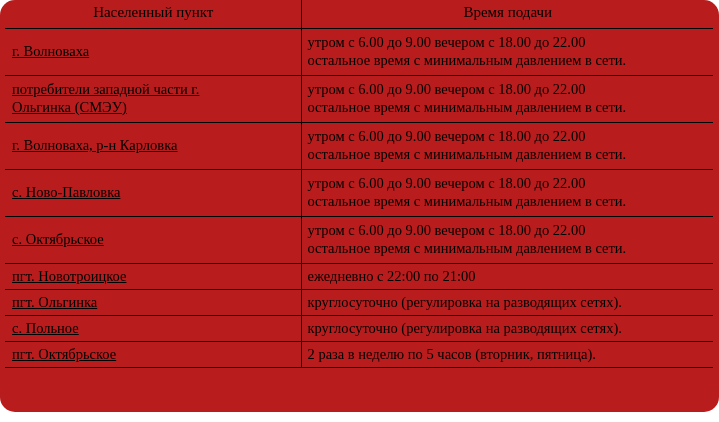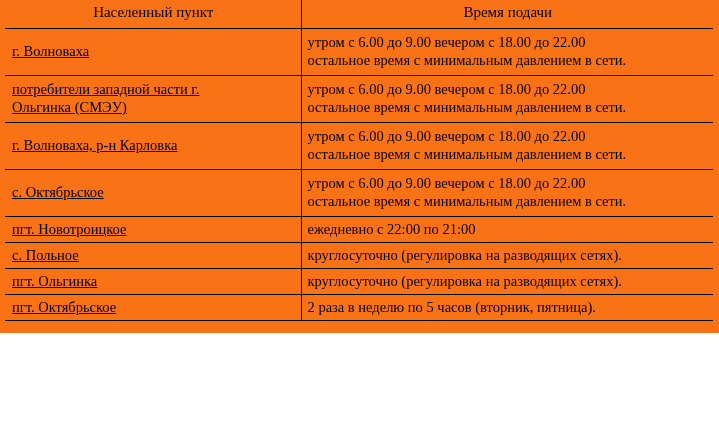--- a/index.html
+++ b/index.html
@@ -9,23 +9,24 @@
   }
   body {
     width: 719px;
     height: 422px;
     font-family: "Liberation Serif", "DejaVu Serif", serif;
     color: #000000;
     overflow: hidden;
   }
   .sheet {
     width: 719px;
-    height: 333px;
+    height: 412px;
     position: relative;
-    background: #f97316;
+    background: #b91c1c;
+    border-radius: 15px;
   }
   table.schedule {
     border-collapse: collapse;
     width: 708px;
     margin-left: 5px;
     table-layout: fixed;
   }
   table.schedule col.c1 { width: 296px; }
   table.schedule col.c2 { width: 412px; }
 
@@ -109,20 +110,29 @@
       <tr class="tall">
         <td class="place">
           <span class="place-line">г. Волноваха, р-н Карловка</span>
         </td>
         <td class="time">
           <span class="time-line">утром с 6.00 до 9.00 вечером с 18.00 до 22.00</span>
           <span class="time-line">остальное время с минимальным давлением в сети.</span>
         </td>
       </tr>
 
+      <tr class="tall">
+        <td class="place">
+          <span class="place-line">с. Ново-Павловка</span>
+        </td>
+        <td class="time">
+          <span class="time-line">утром с 6.00 до 9.00 вечером с 18.00 до 22.00</span>
+          <span class="time-line">остальное время с минимальным давлением в сети.</span>
+        </td>
+      </tr>
 
 
       <tr class="tall">
         <td class="place">
           <span class="place-line">с. Октябрьское</span>
         </td>
         <td class="time">
           <span class="time-line">утром с 6.00 до 9.00 вечером с 18.00 до 22.00</span>
           <span class="time-line">остальное время с минимальным давлением в сети.</span>
         </td>
@@ -132,30 +142,30 @@
         <td class="place">
           <span class="place-line">пгт. Новотроицкое</span>
         </td>
         <td class="time">
           <span class="time-line">ежедневно с 22:00 по 21:00</span>
         </td>
       </tr>
 
       <tr class="short">
         <td class="place">
-          <span class="place-line">с. Польное</span>
+          <span class="place-line">пгт. Ольгинка</span>
         </td>
         <td class="time">
           <span class="time-line">круглосуточно (регулировка на разводящих сетях).</span>
         </td>
       </tr>
 
       <tr class="short">
         <td class="place">
-          <span class="place-line">пгт. Ольгинка</span>
+          <span class="place-line">с. Польное</span>
         </td>
         <td class="time">
           <span class="time-line">круглосуточно (регулировка на разводящих сетях).</span>
         </td>
       </tr>
 
       <tr class="short">
         <td class="place">
           <span class="place-line">пгт. Октябрьское</span>
         </td>

